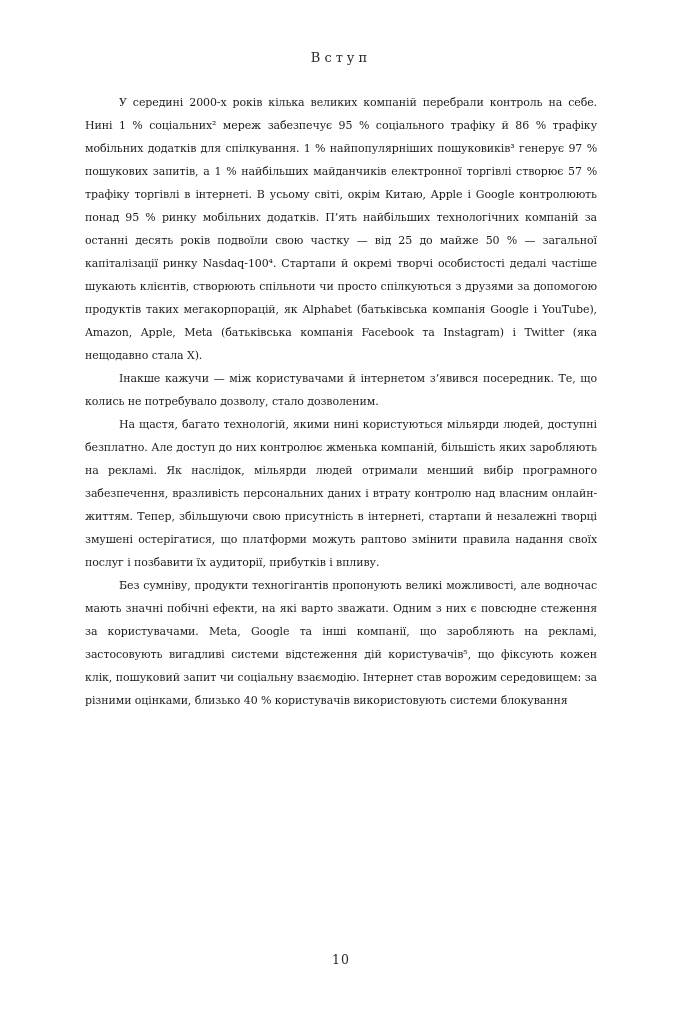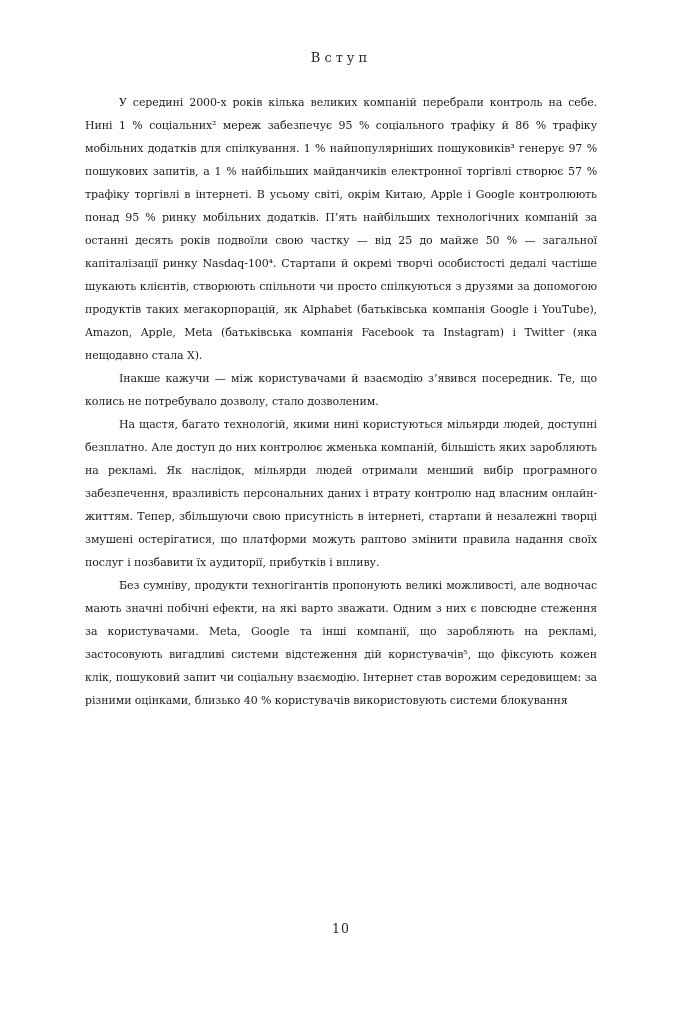--- a/index.html
+++ b/index.html
@@ -38,38 +38,38 @@
     letter-spacing: -0.1px;
     hyphens: auto;
     -webkit-hyphens: auto;
   }
   .page-body p {
     margin: 0;
     text-indent: 34px;
   }
   .page-number {
     position: absolute;
-    bottom: 88px;
+    bottom: 57px;
     left: 0;
     right: 0;
     text-align: center;
     font-size: 12.5px;
     letter-spacing: 1px;
     color: #2b2b2b;
   }
 </style>
 </head>
 <body>
 
 <div class="page">
 
   <div class="running-head">Вступ</div>
 
   <div class="page-body">
     <p>У середині 2000-х років кілька великих компаній перебрали контроль на себе. Нині 1 % соціальних² мереж забезпечує 95 % соціального трафіку й 86 % трафіку мобільних додатків для спілкування. 1 % найпопулярніших пошуковиків³ генерує 97 % пошукових запитів, а 1 % найбільших майданчиків електронної торгівлі створює 57 % трафіку торгівлі в інтернеті. В усьому світі, окрім Китаю, Apple і Google контролюють понад 95 % ринку мобільних додатків. П’ять найбільших технологічних компаній за останні десять років подвоїли свою частку — від 25 до майже 50 % — загальної капіталізації ринку Nasdaq-100⁴. Стартапи й окремі творчі особистості дедалі частіше шукають клієнтів, створюють спільноти чи просто спілкуються з друзями за допомогою продуктів таких мегакорпорацій, як Alphabet (батьківська компанія Google і YouTube), Amazon, Apple, Meta (батьківська компанія Facebook та Instagram) і Twitter (яка нещодавно стала X).</p>
-    <p>Інакше кажучи — між користувачами й взаємодію з’явився посередник. Те, що колись не потребувало дозволу, стало дозволеним.</p>
+    <p>Інакше кажучи — між користувачами й інтернетом з’явився посередник. Те, що колись не потребувало дозволу, стало дозволеним.</p>
     <p>На щастя, багато технологій, якими нині користуються мільярди людей, доступні безплатно. Але доступ до них контролює жменька компаній, більшість яких заробляють на рекламі. Як наслідок, мільярди людей отримали менший вибір програмного забезпечення, вразливість персональних даних і втрату контролю над власним онлайн-життям. Тепер, збільшуючи свою присутність в інтернеті, стартапи й незалежні творці змушені остерігатися, що платформи можуть раптово змінити правила надання своїх послуг і позбавити їх аудиторії, прибутків і впливу.</p>
     <p>Без сумніву, продукти техногігантів пропонують великі можливості, але водночас мають значні побічні ефекти, на які варто зважати. Одним з них є повсюдне стеження за користувачами. Meta, Google та інші компанії, що заробляють на рекламі, застосовують вигадливі системи відстеження дій користувачів⁵, що фіксують кожен клік, пошуковий запит чи соціальну взаємодію. Інтернет став ворожим середовищем: за різними оцінками, близько 40 % користувачів використовують системи блокування</p>
   </div>
 
   <div class="page-number">10</div>
 
 </div>
 
 </body></html>

